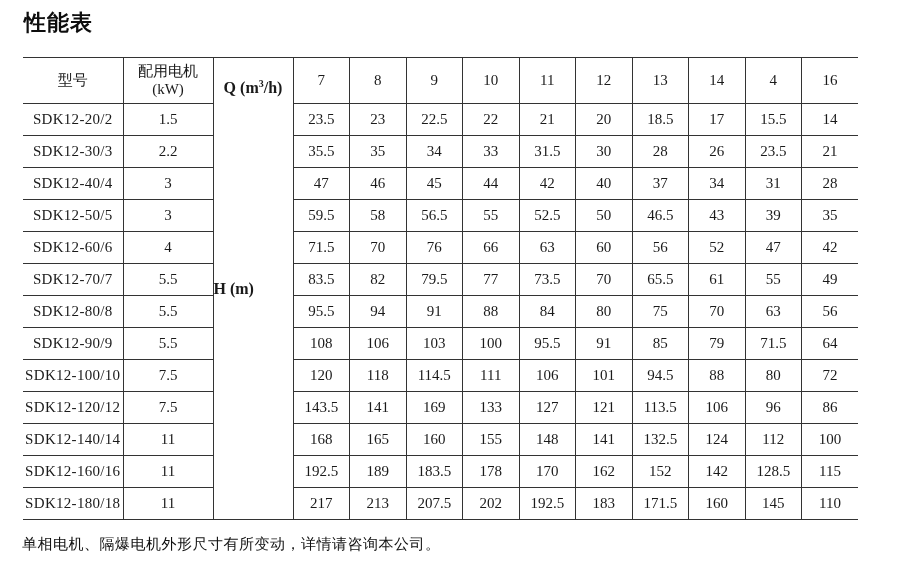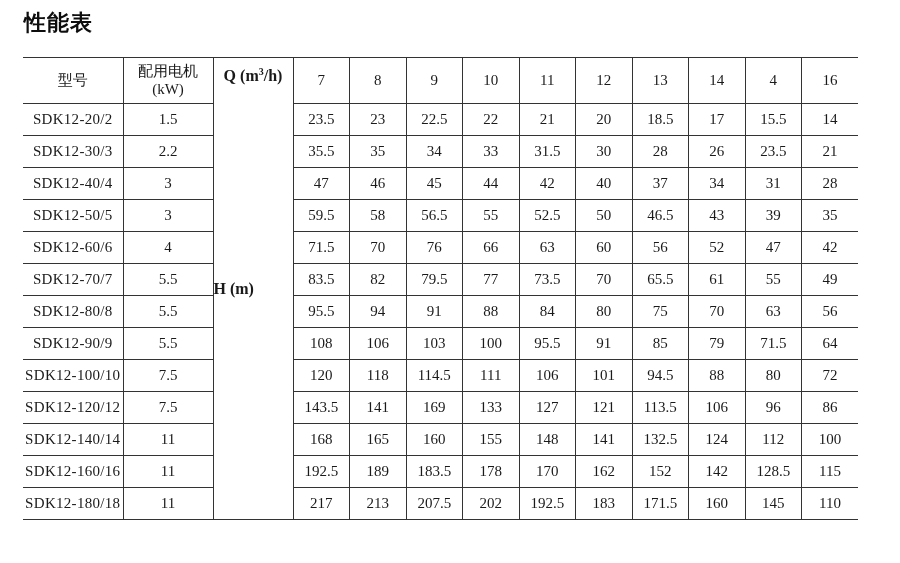--- a/index.html
+++ b/index.html
@@ -22,21 +22,21 @@
   table.perf tr td:last-child{border-right:none;}
 
   tr.header-row{height:46px;}
   tr.data-row{height:32px;}
 
   td.hcell{font-size:16px;line-height:1.15;}
   td.hcell .hline{display:block;}
   td.model{text-align:left;padding-left:6px;font-size:15px;letter-spacing:0.3px;}
 
   td.qh{position:relative;}
-  .q-label{position:absolute;top:8px;left:0;right:0;text-align:center;
+  .q-label{position:absolute;top:20px;left:0;right:0;text-align:center;
            font-weight:700;font-size:16px;line-height:1.2;color:#1a1a1a;}
   .h-label{position:absolute;top:50%;left:0;right:0;transform:translateY(-50%);
            text-align:left;font-weight:700;font-size:16px;line-height:1.2;color:#1a1a1a;}
   .q-label sup{font-size:10px;}
 
   .footnote{position:absolute;left:22px;top:535px;margin:0;
             font-family:"Liberation Sans","DejaVu Sans",sans-serif;
             font-size:15px;color:#111111;letter-spacing:0.5px;}
 </style>
 </head>
@@ -270,14 +270,15 @@
           <td>192.5</td>
           <td>183</td>
           <td>171.5</td>
           <td>160</td>
           <td>145</td>
           <td>110</td>
         </tr>
       </tbody>
   </table>
 
+  <p class="footnote">单相电机、隔爆电机外形尺寸有所变动，详情请咨询本公司。</p>
 
 </div>
 
 </body></html>

